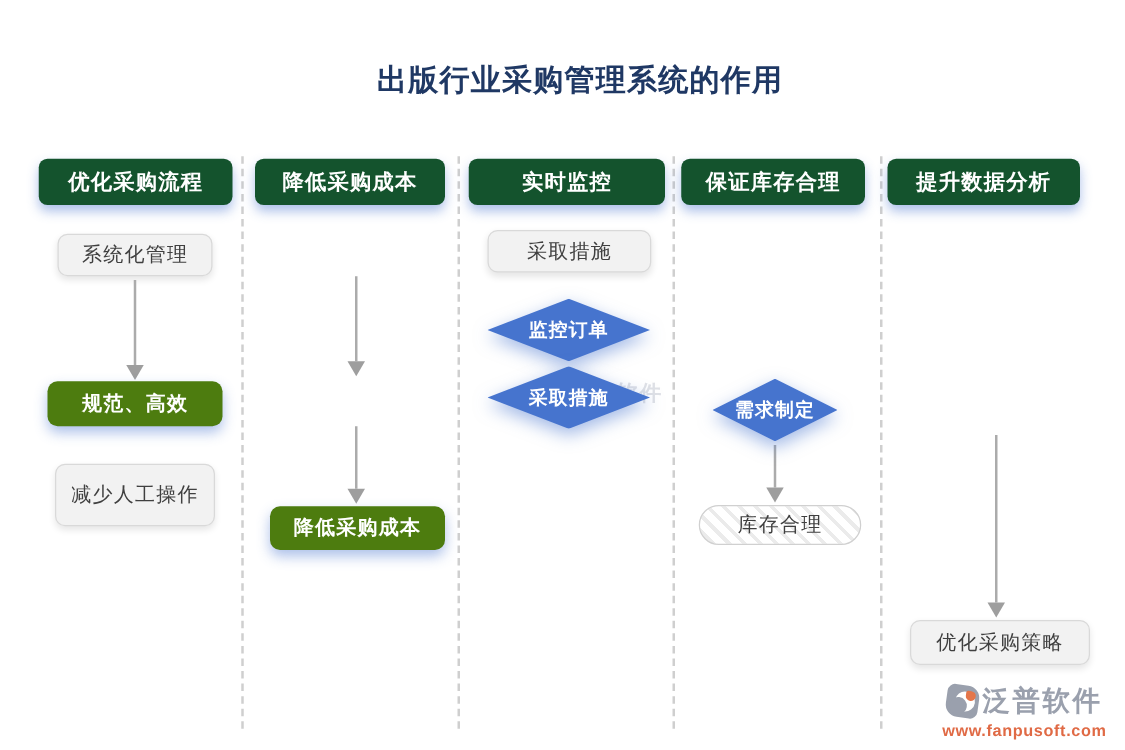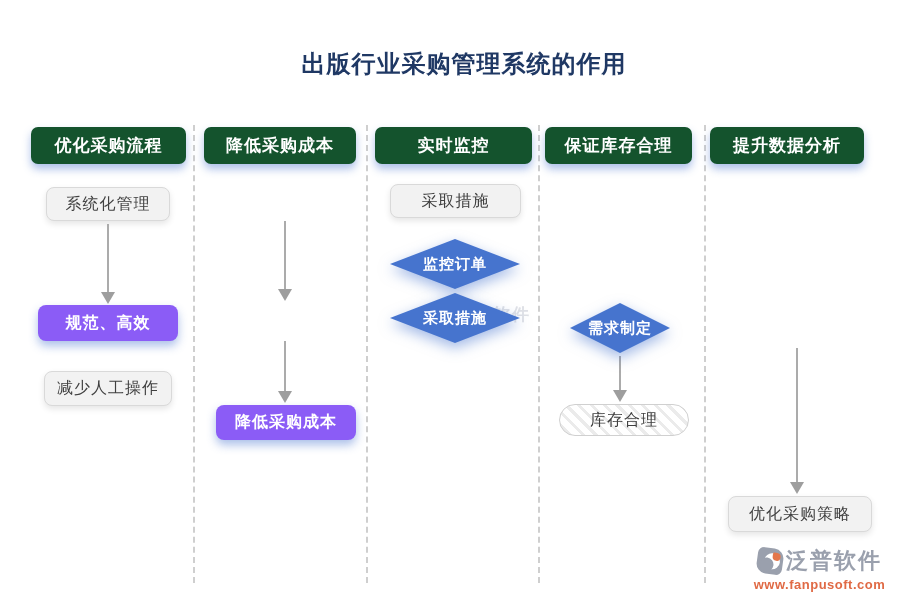--- a/index.html
+++ b/index.html
@@ -53,21 +53,21 @@
     letter-spacing: 1px;
   }
   .node.gray {
     background: #f2f2f2;
     border: 1px solid #d9d9d9;
     border-radius: 8px;
     color: #404040;
     box-shadow: 0 3px 6px rgba(0,0,0,0.10);
   }
   .node.blue {
-    background: #8b5cf6;
+    background: #4d7c0f;
     border-radius: 8px;
     color: #ffffff;
     font-weight: 700;
     box-shadow: 0 5px 10px rgba(70,116,206,0.45);
     text-align: center;
   }
   .node.hatched {
     background: repeating-linear-gradient(45deg, #ffffff 0px, #ffffff 6px, #ebebeb 6px, #ebebeb 9px);
     border: 1px solid #d0d0d0;
     border-radius: 16px;
@@ -191,21 +191,21 @@
   <div class="hdr" style="left:375px;width:157px">实时监控</div>
   <div class="hdr" style="left:545px;width:147px">保证库存合理</div>
   <div class="hdr" style="left:710px;width:154px">提升数据分析</div>
 
   <div class="node gray" style="left:46px;top:187px;width:124px;height:34px">系统化管理</div>
   <div class="arrow" style="left:101px;top:224px;height:80px">
     <div class="line"></div>
     <div class="head"></div>
   </div>
   <div class="node blue" style="left:38px;top:305px;width:140px;height:36px">规范、高效</div>
-  <div class="node gray" style="left:44px;top:371px;width:128px;height:35px">减少人工操作</div>
+  <div class="node gray" style="left:44px;top:371px;width:128px;height:50px">减少人工操作</div>
 
   <div class="arrow" style="left:278px;top:221px;height:80px">
     <div class="line"></div>
     <div class="head"></div>
   </div>
   <div class="arrow" style="left:278px;top:341px;height:62px">
     <div class="line"></div>
     <div class="head"></div>
   </div>
   <div class="node blue" style="left:216px;top:405px;width:140px;height:35px">降低采购成本</div>

